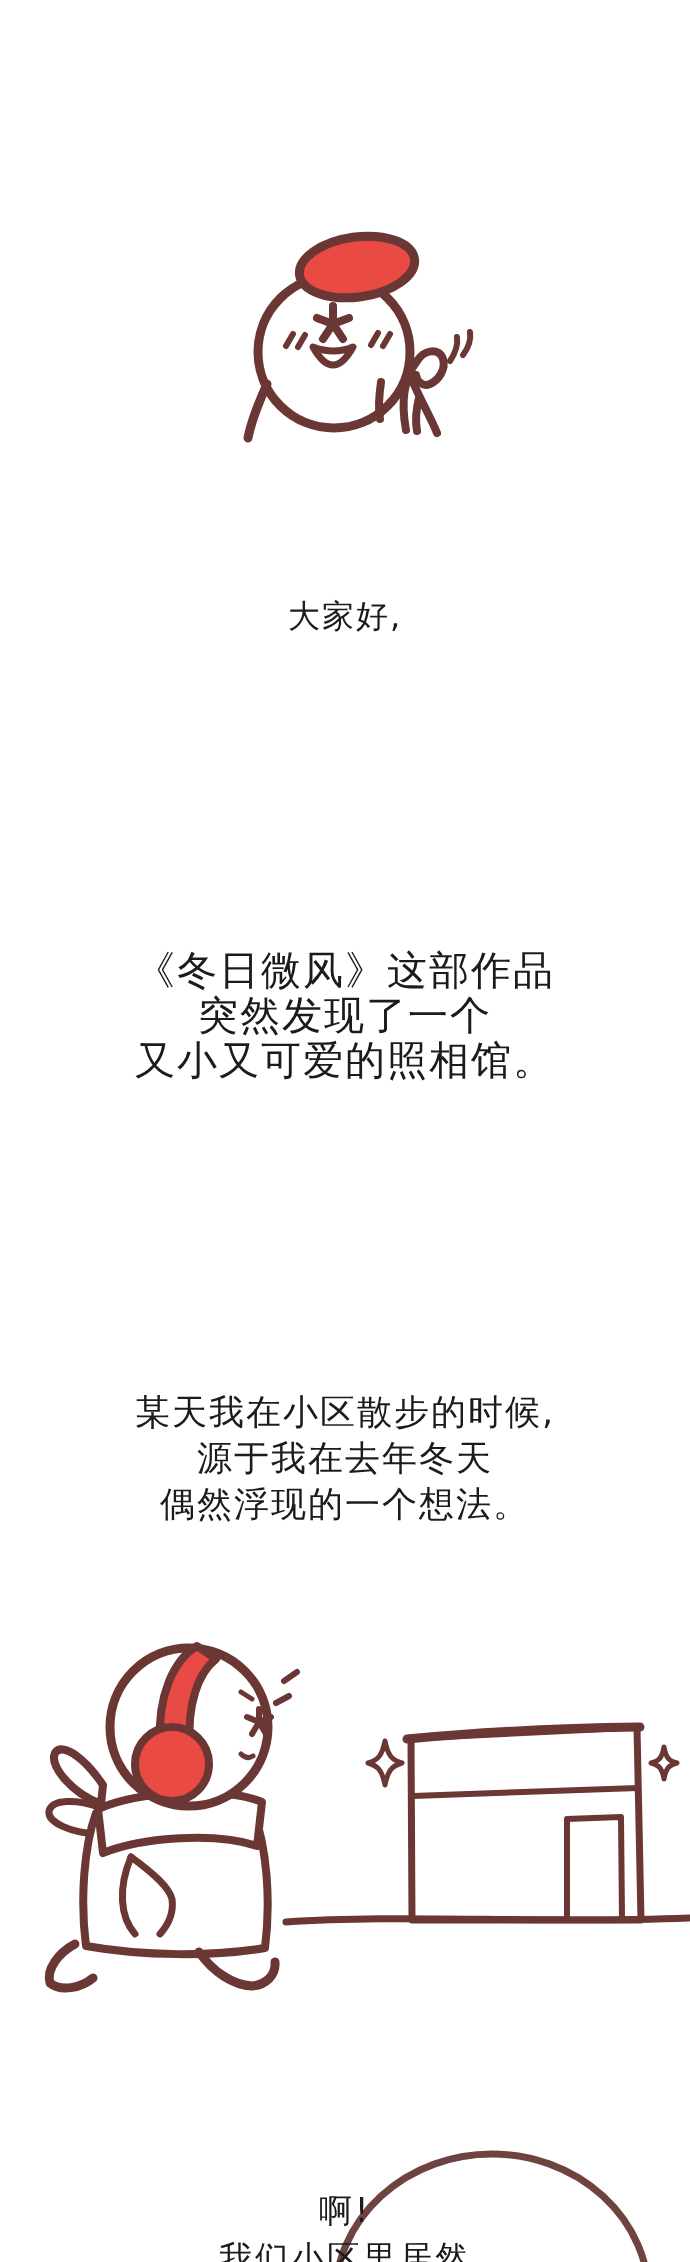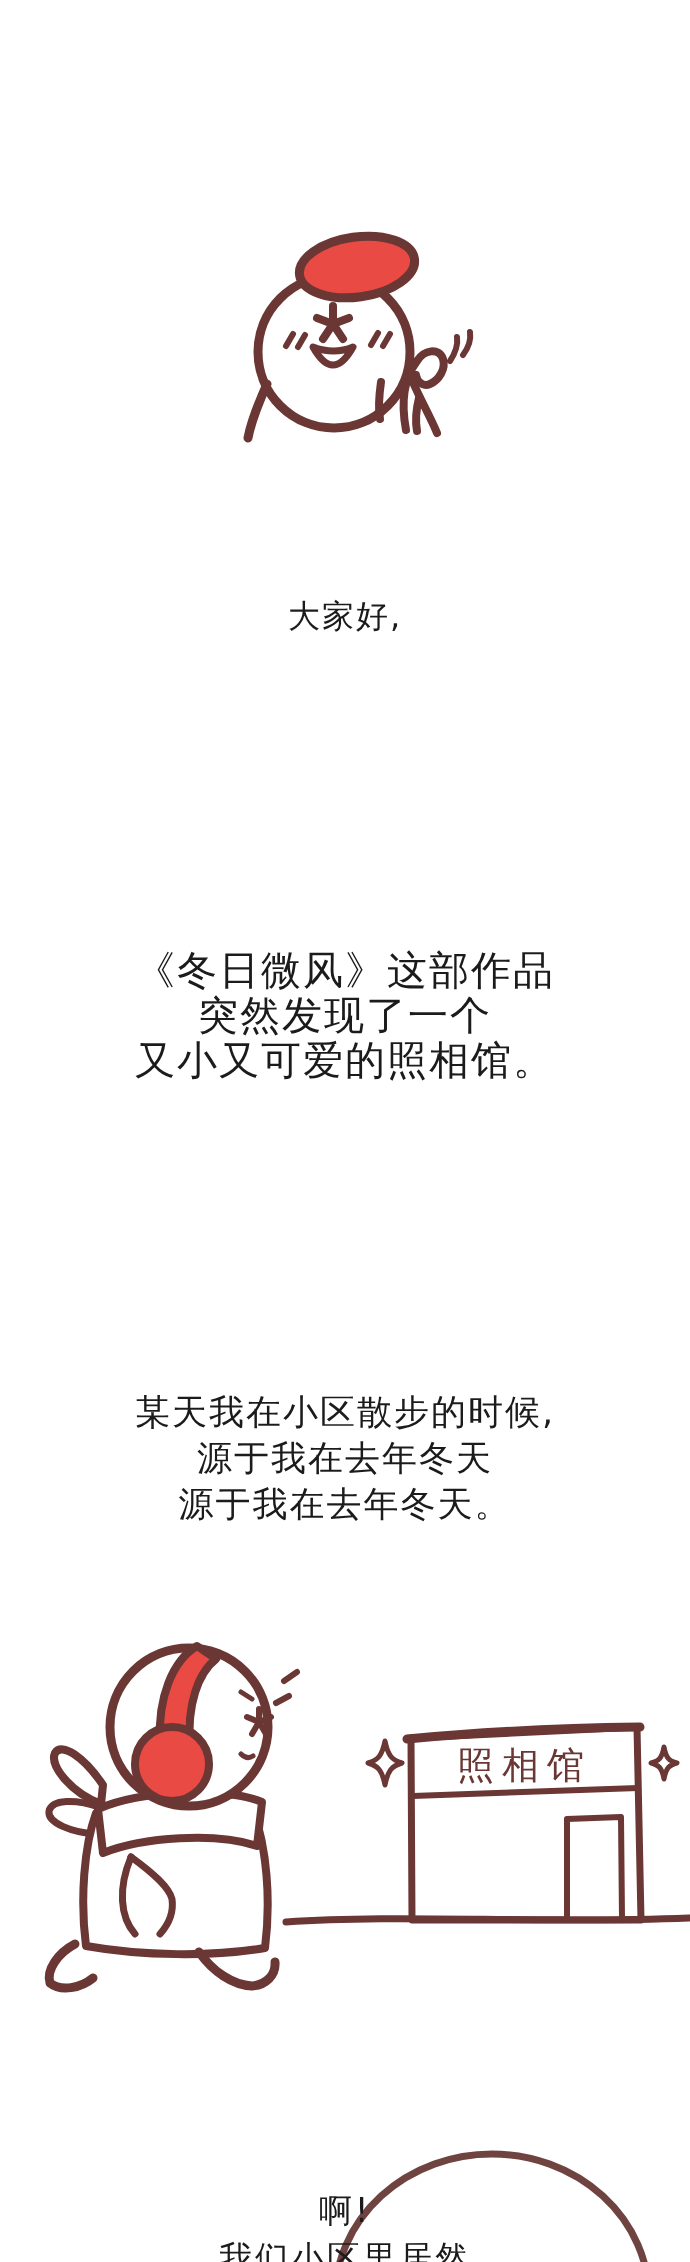--- a/index.html
+++ b/index.html
@@ -93,23 +93,22 @@
 
   <div class="t-block concept">
     <div class="t-line">《冬日微风》这部作品</div>
     <div class="t-line">突然发现了一个</div>
     <div class="t-line">又小又可爱的照相馆。</div>
   </div>
 
   <div class="t-block discovery">
     <div class="t-line">某天我在小区散步的时候,</div>
     <div class="t-line">源于我在去年冬天</div>
-    <div class="t-line">源于我在去年冬天。</div>
+    <div class="t-line">偶然浮现的一个想法。</div>
   </div>
 
-  <div class="sign-label">照相馆</div>
 
   <div class="t-block bubble-text">
     <div class="t-line">啊!</div>
     <div class="t-line">我们小区里居然</div>
   </div>
 
 </div>
 
 </body></html>

